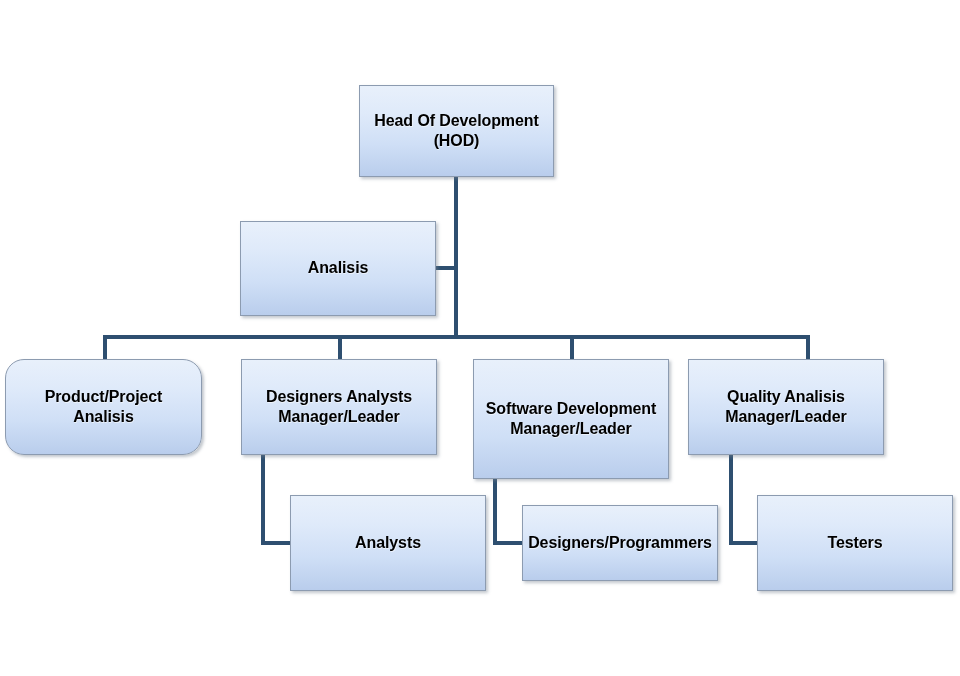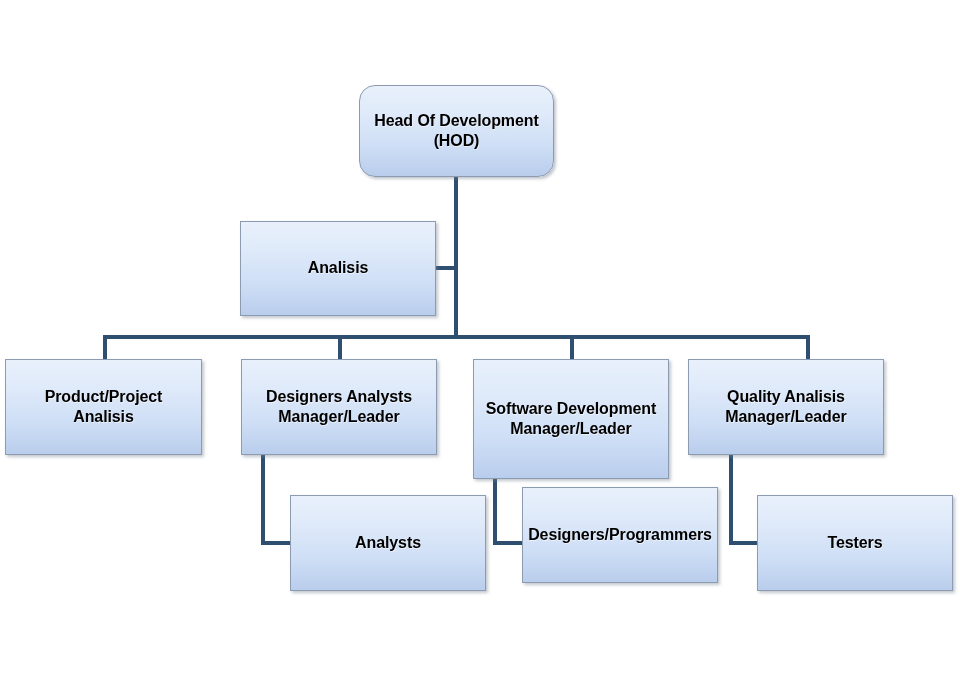--- a/index.html
+++ b/index.html
@@ -64,32 +64,32 @@
 
   <div class="conn v" style="left:261px;top:455px;height:90px;"></div>
   <div class="conn h" style="left:261px;top:541px;width:32px;"></div>
 
   <div class="conn v" style="left:493px;top:455px;height:90px;"></div>
   <div class="conn h" style="left:493px;top:541px;width:32px;"></div>
 
   <div class="conn v" style="left:729px;top:455px;height:90px;"></div>
   <div class="conn h" style="left:729px;top:541px;width:32px;"></div>
 
-  <div class="node" style="left:359px;top:85px;width:195px;height:92px;border-radius:16px;">
+  <div class="node" style="left:359px;top:85px;width:195px;height:92px;">
     <div class="label f16">
       <span>Head Of Development</span><br>
       <span>(HOD)</span>
     </div>
   </div>
 
   <div class="node" style="left:240px;top:221px;width:196px;height:95px;">
     <div class="label f16">Analisis</div>
   </div>
 
-  <div class="node" style="left:5px;top:359px;width:197px;height:96px;">
+  <div class="node" style="left:5px;top:359px;width:197px;height:96px;border-radius:19px;">
     <div class="label f16">
       <span>Product/Project</span><br>
       <span>Analisis</span>
     </div>
   </div>
 
   <div class="node" style="left:241px;top:359px;width:196px;height:96px;">
     <div class="label f16">
       <span>Designers Analysts</span><br>
       <span>Manager/Leader</span>
@@ -107,21 +107,21 @@
     <div class="label f16">
       <span>Quality Analisis</span><br>
       <span>Manager/Leader</span>
     </div>
   </div>
 
   <div class="node" style="left:290px;top:495px;width:196px;height:96px;">
     <div class="label f16">Analysts</div>
   </div>
 
-  <div class="node" style="left:522px;top:487px;width:196px;height:96px;">
+  <div class="node" style="left:522px;top:505px;width:196px;height:76px;">
     <div class="label f16">Designers/Programmers</div>
   </div>
 
   <div class="node" style="left:757px;top:495px;width:196px;height:96px;">
     <div class="label f16">Testers</div>
   </div>
 
 </div>
 
 </body></html>

